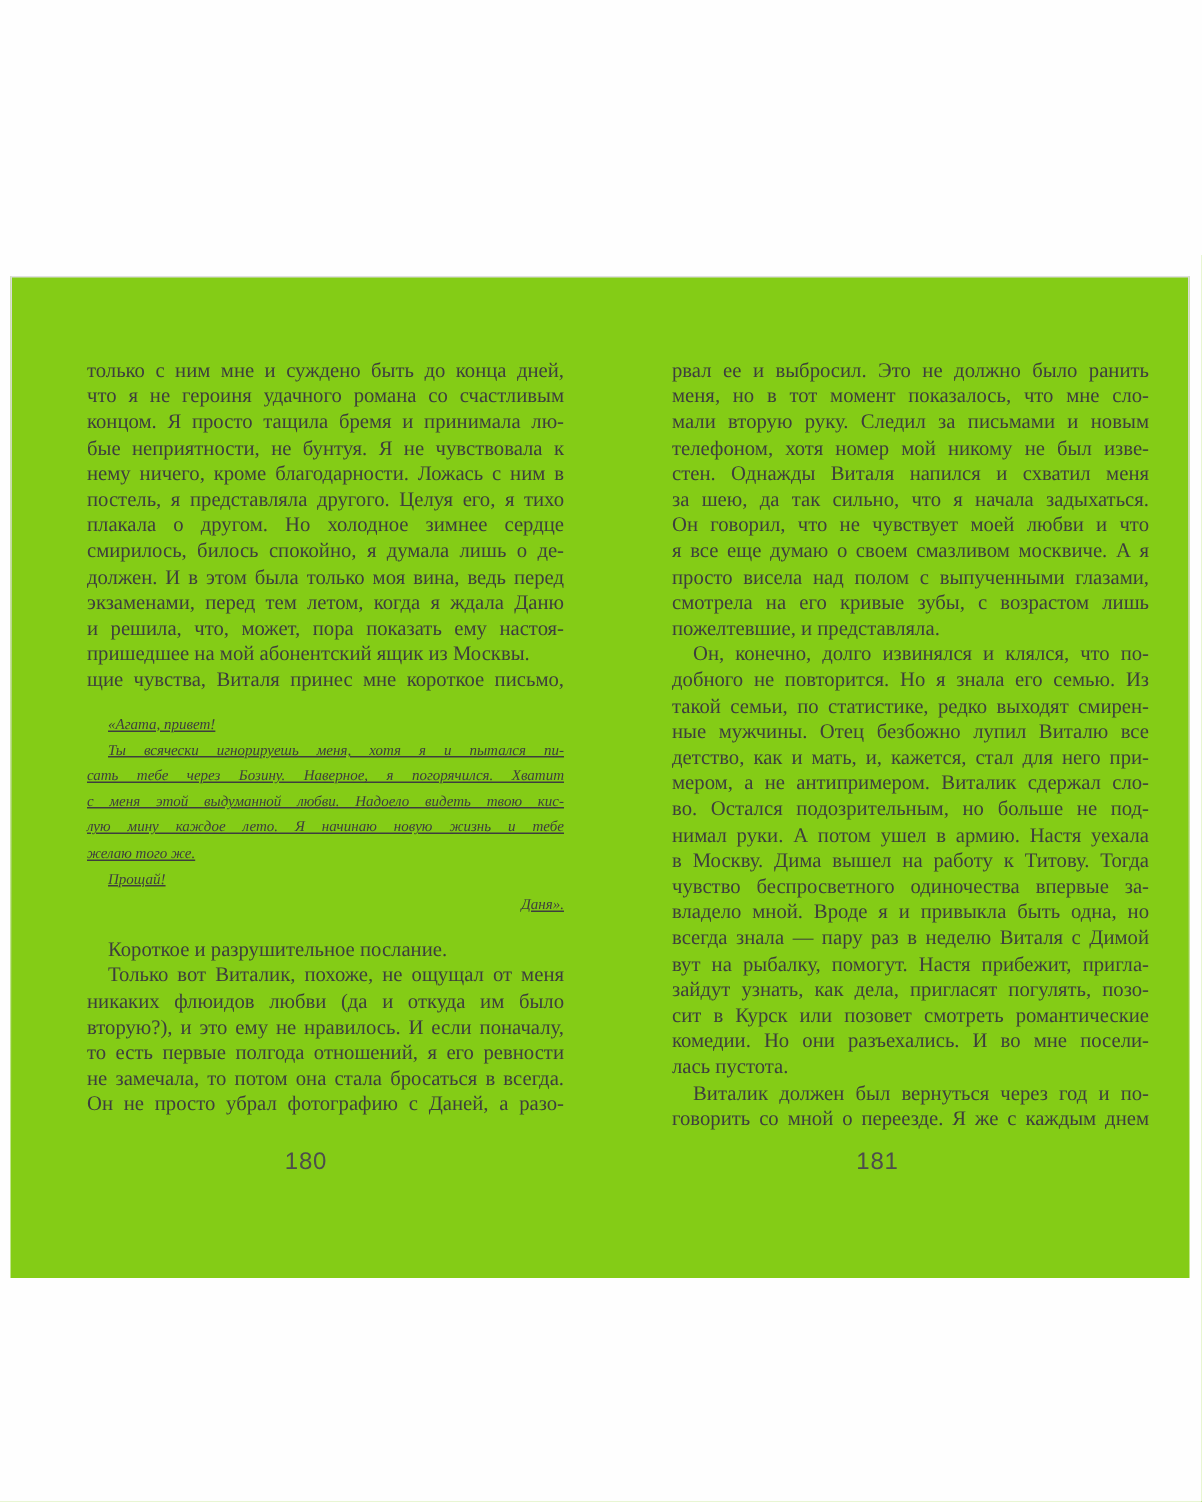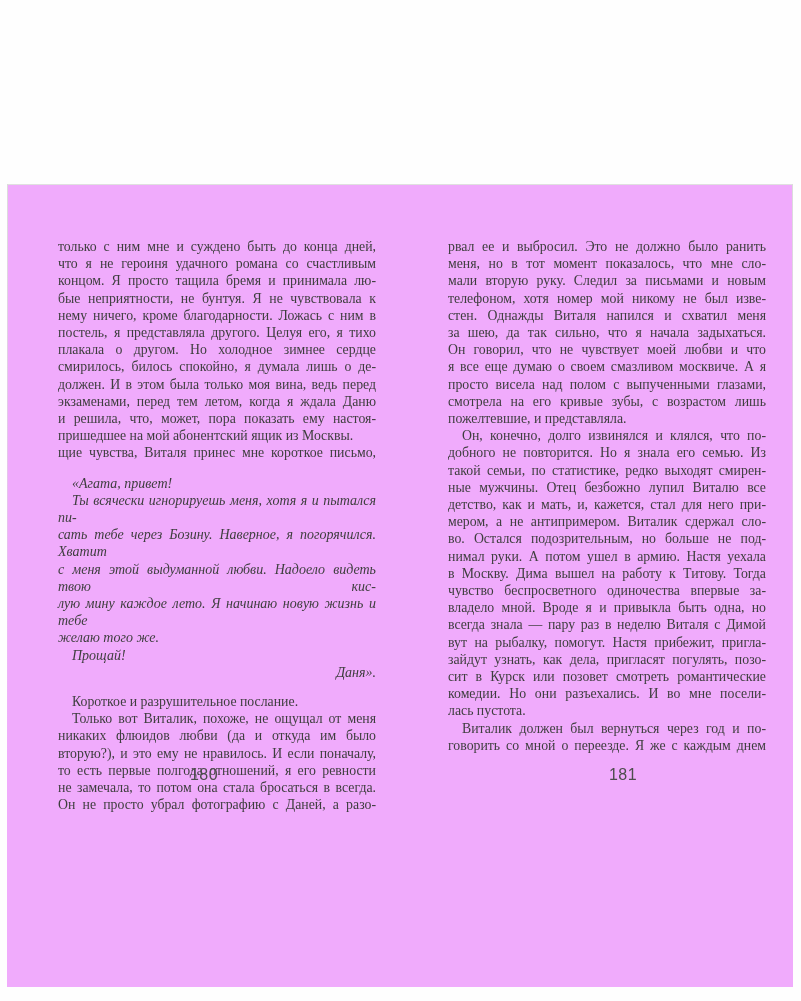--- a/index.html
+++ b/index.html
@@ -14,22 +14,22 @@
     height: 1001px;
     background: #fefefe;
     overflow: hidden;
   }
   
   .sheet {
     position: absolute;
     left: 7px;
     top: 184px;
     width: 786px;
-    height: 803px;
-    background: #f0abfc;
+    height: 668px;
+    background: #84cc16;
   }
   .edge-top {
     position: absolute;
     top: 0; left: 0; right: 0;
     height: 1px;
     background: #e0e0e0;
   }
   .edge-left, .edge-right {
     position: absolute;
     top: 0;
@@ -55,36 +55,37 @@
   .line {
     text-align: justify;
     text-align-last: justify;
   }
   .line.end   { text-align-last: left; }
   .line.right { text-align: right; text-align-last: right; }
   .line.indent { text-indent: 14px; }
 
   .section.letter {
     font-style: italic;
-    font-size: 14px;
+    font-size: 10px;
     margin: 13px 0 12px 0;
+    text-decoration: underline;
   }
 
   .pagenum {
     position: absolute;
     top: 582px;
     width: 60px;
     text-align: center;
     font-family: "Liberation Sans", sans-serif;
     font-size: 16px;
     letter-spacing: 0.5px;
     color: #4d4d4d;
   }
   .pagenum-left  { left: 167px; }
-  .pagenum-right { left: 586px; }
+  .pagenum-right { left: 548px; }
 </style>
 </head>
 <body>
 
 <div class="canvas">
   <div class="sheet">
     <div class="edge-top"></div>
     <div class="edge-left"></div>
     <div class="edge-right"></div>
 

